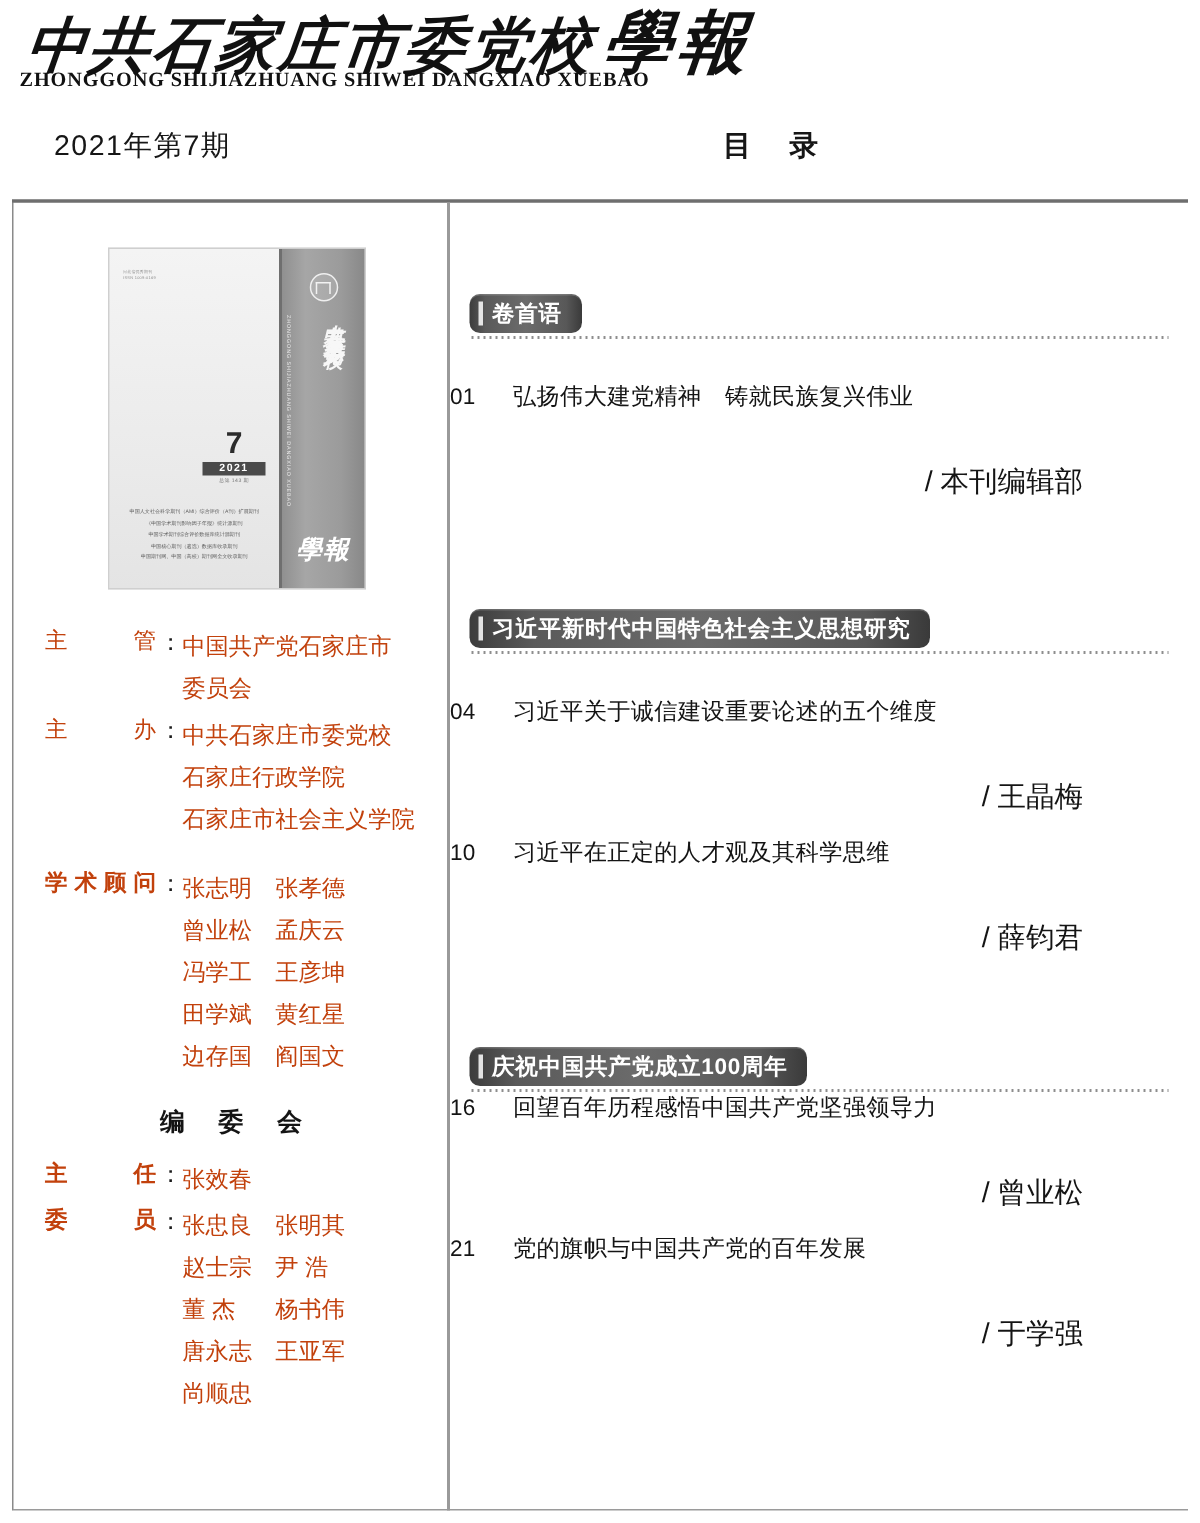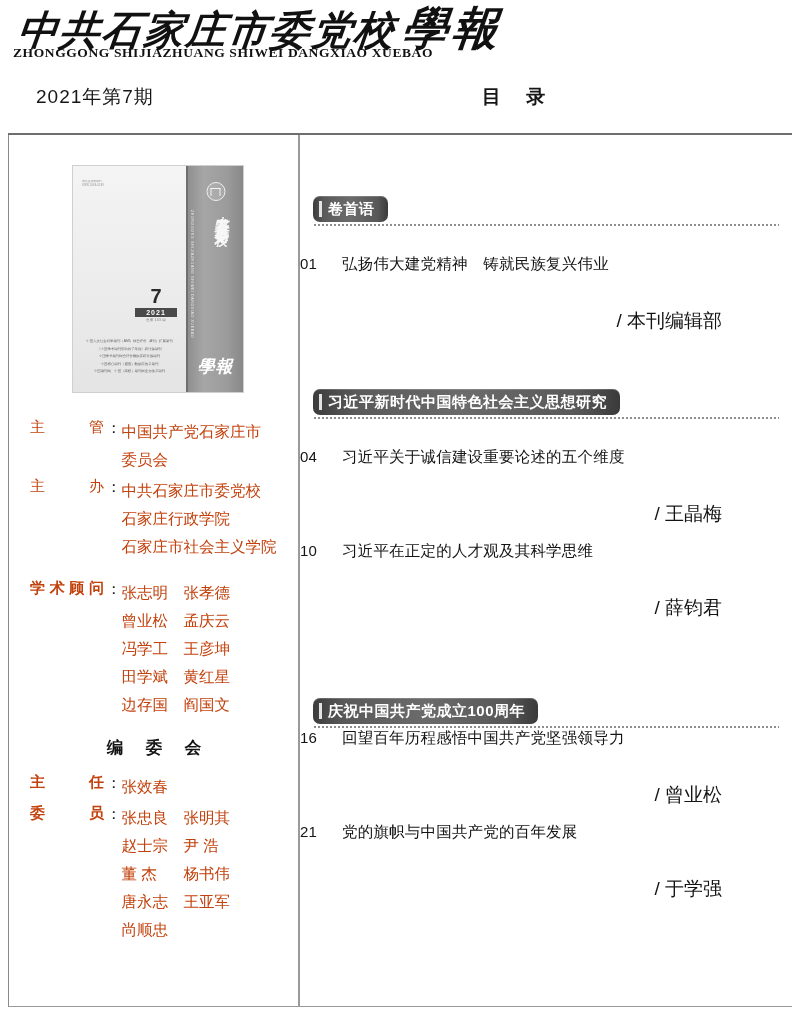--- a/index.html
+++ b/index.html
@@ -480,21 +480,21 @@
     <div class="sec-badge-wrap">
       <div class="sec-badge">卷首语</div>
       <div class="sec-rule"></div>
     </div>
     <div class="entry" style="margin-top:28px;">
       <div class="entry-title"><span class="pg">01</span><span>弘扬伟大建党精神　铸就民族复兴伟业</span></div>
       <div class="entry-author" style="margin-top:33px;">/ 本刊编辑部</div>
     </div>
   </div>
 
-  <div class="section" style="top:254px;">
+  <div class="section" style="top:271px;">
     <div class="sec-badge-wrap">
       <div class="sec-badge">习近平新时代中国特色社会主义思想研究</div>
       <div class="sec-rule"></div>
     </div>
     <div class="entry" style="margin-top:28px;">
       <div class="entry-title"><span class="pg">04</span><span>习近平关于诚信建设重要论述的五个维度</span></div>
       <div class="entry-author" style="margin-top:33px;">/ 王晶梅</div>
     </div>
     <div class="entry" style="margin-top:14px;">
       <div class="entry-title"><span class="pg">10</span><span>习近平在正定的人才观及其科学思维</span></div>

